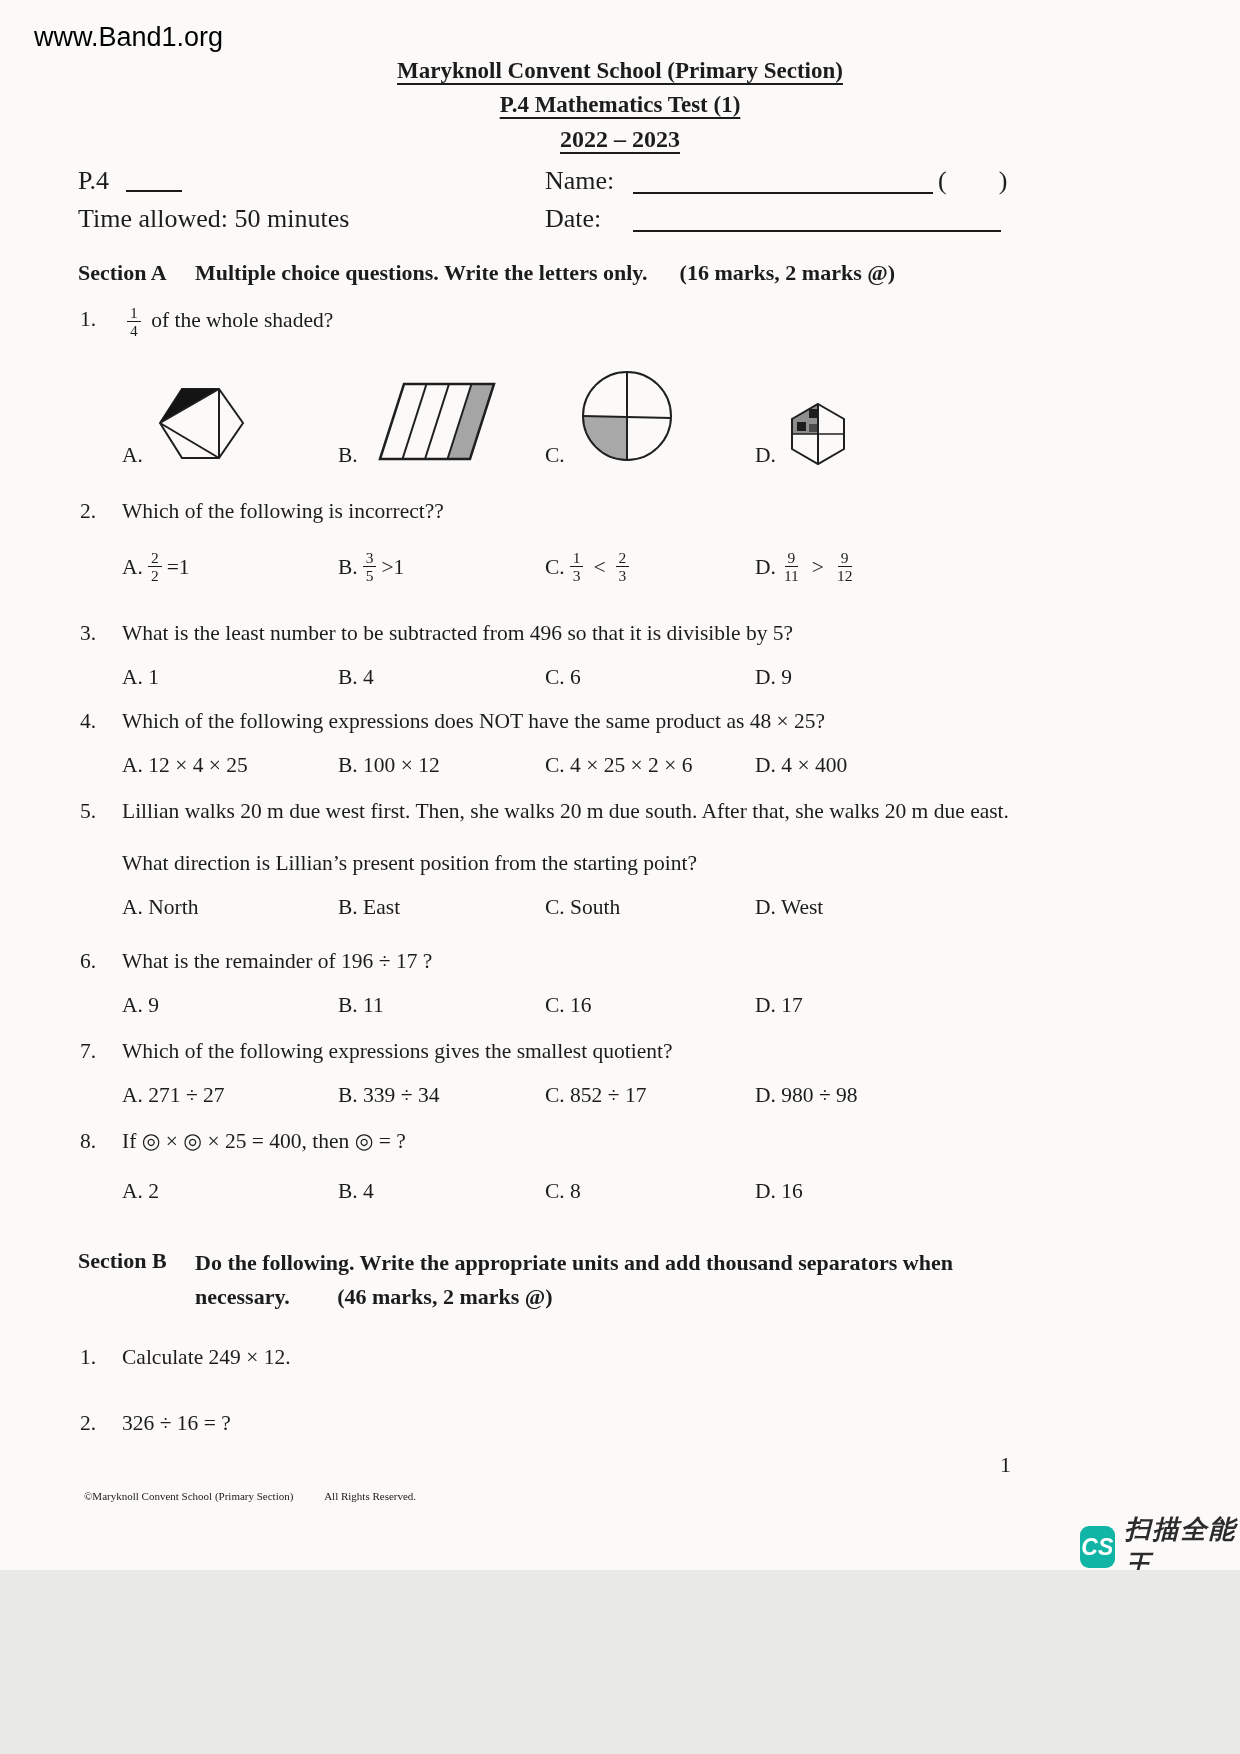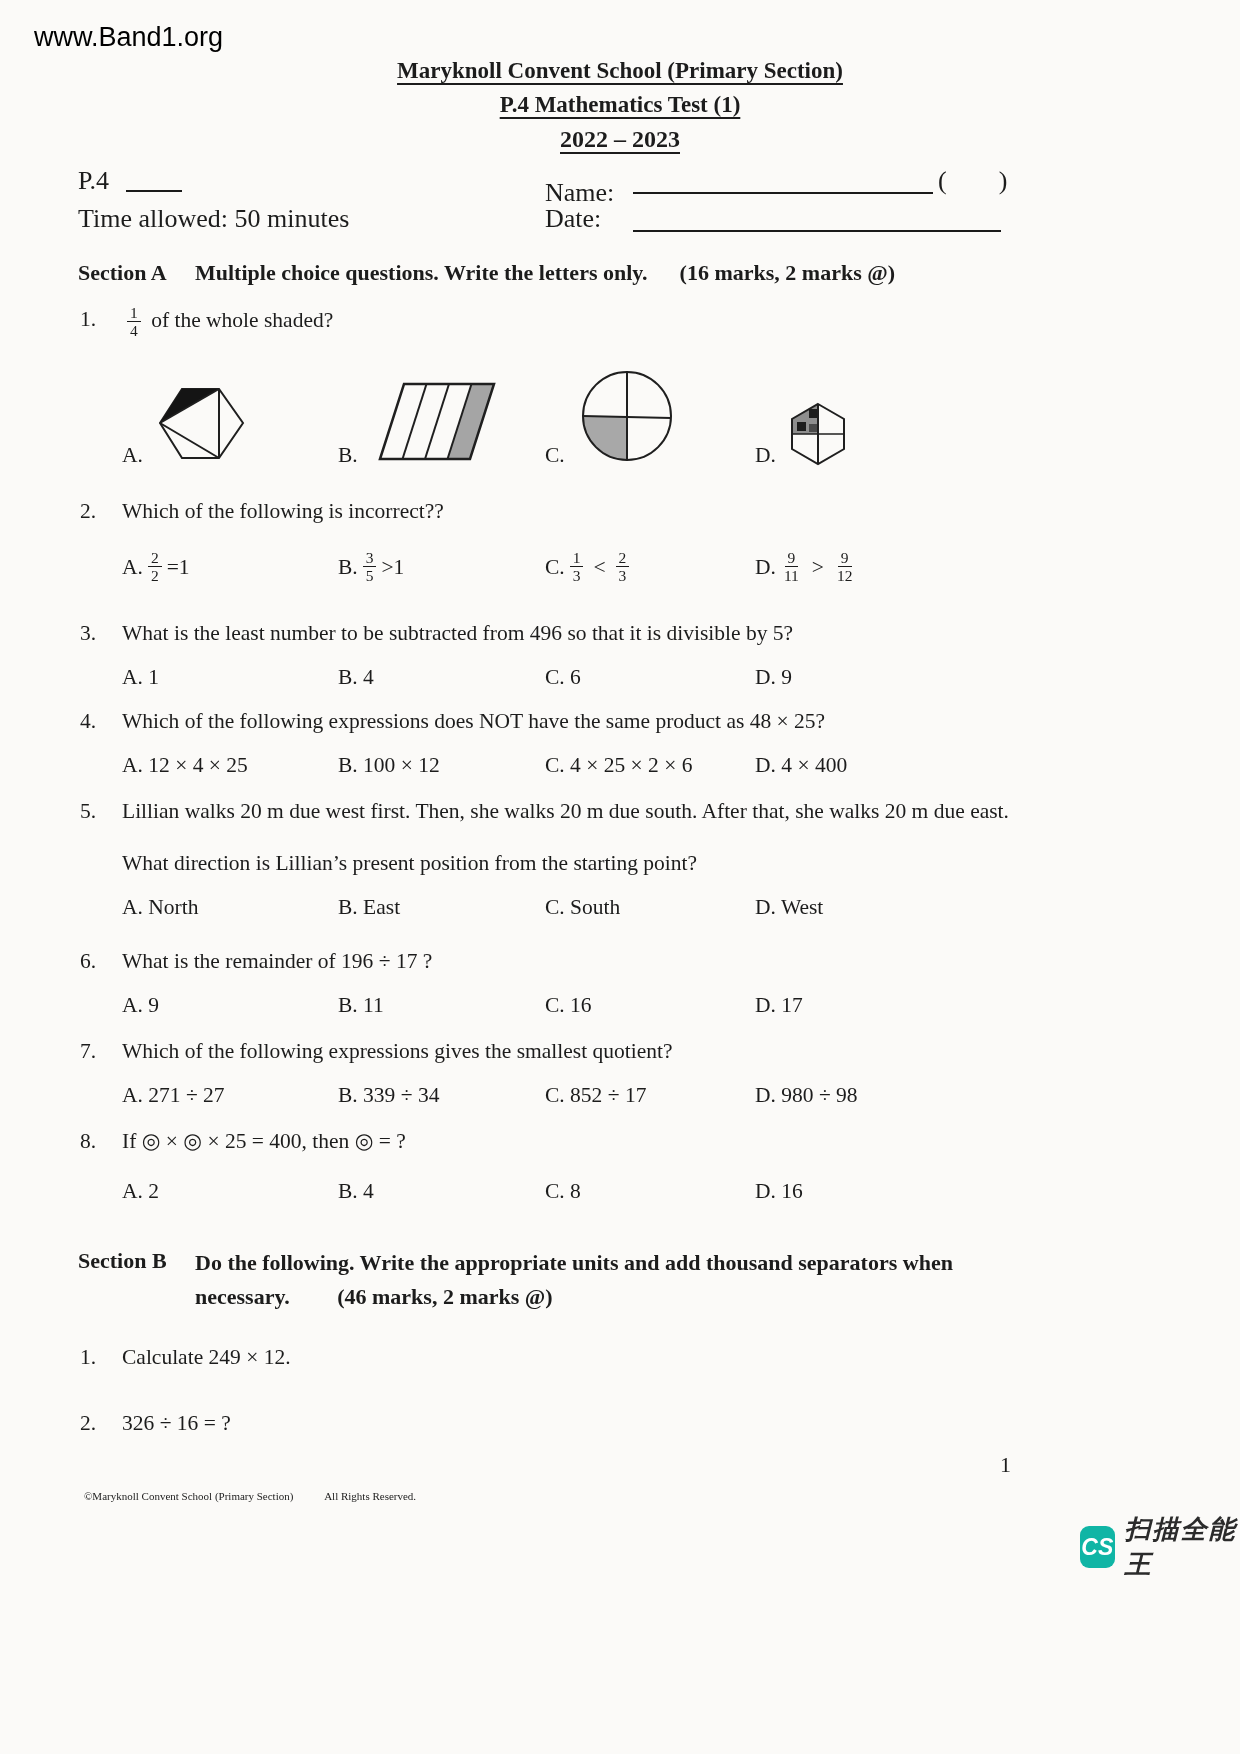--- a/index.html
+++ b/index.html
@@ -1,34 +1,34 @@
 <!DOCTYPE html>
 <html><head>
 <meta charset="utf-8">
 <style>
   * { box-sizing: border-box; }
   html,body { margin:0; padding:0; background:#e9e9e7; }
   .page {
-    width:1240px; height:1754px; position:relative; margin:0 auto;
+    width:1240px; height:1570px; position:relative; margin:0 auto;
     background:#fbfaf8; color:#1c1c1c; overflow:hidden;
     font-family:"Liberation Serif", serif;
   }
   .watermark {
     position:absolute; top:22px; left:34px;
     font-family:"Liberation Sans", sans-serif; font-size:27px; color:#000;
   }
   .title-block { padding-top:54px; text-align:center; font-weight:bold; font-size:23px; }
   .tline { line-height:34px; text-decoration:underline; text-underline-offset:5px; text-decoration-thickness:1.5px; }
   .tyear { font-size:24px; }
 
   .info { position:relative; height:78px; margin:10px 78px 0; font-size:26px; }
   .info span { position:absolute; }
   .i-class { left:0; top:0; }
   .i-class-line { left:48px; top:0; width:56px; height:26px; border-bottom:2px solid #1a1a1a; }
-  .i-name { left:467px; top:12px; }
+  .i-name { left:467px; top:0; }
   .i-name-line { left:555px; top:0; width:300px; height:28px; border-bottom:2px solid #1a1a1a; }
   .i-brackets { left:860px; top:0; white-space:pre; }
   .i-time { left:0; top:38px; }
   .i-date { left:467px; top:38px; }
   .i-date-line { left:555px; top:38px; width:368px; height:28px; border-bottom:2px solid #1a1a1a; }
 
   .sec-head { display:flex; margin:14px 0 0 78px; font-weight:bold; font-size:22px; line-height:30px; }
   .sec-label { flex:none; width:117px; }
   .sec-marks { margin-left:32px; }
   .sec-titles .marks2 { margin-left:42px; }

